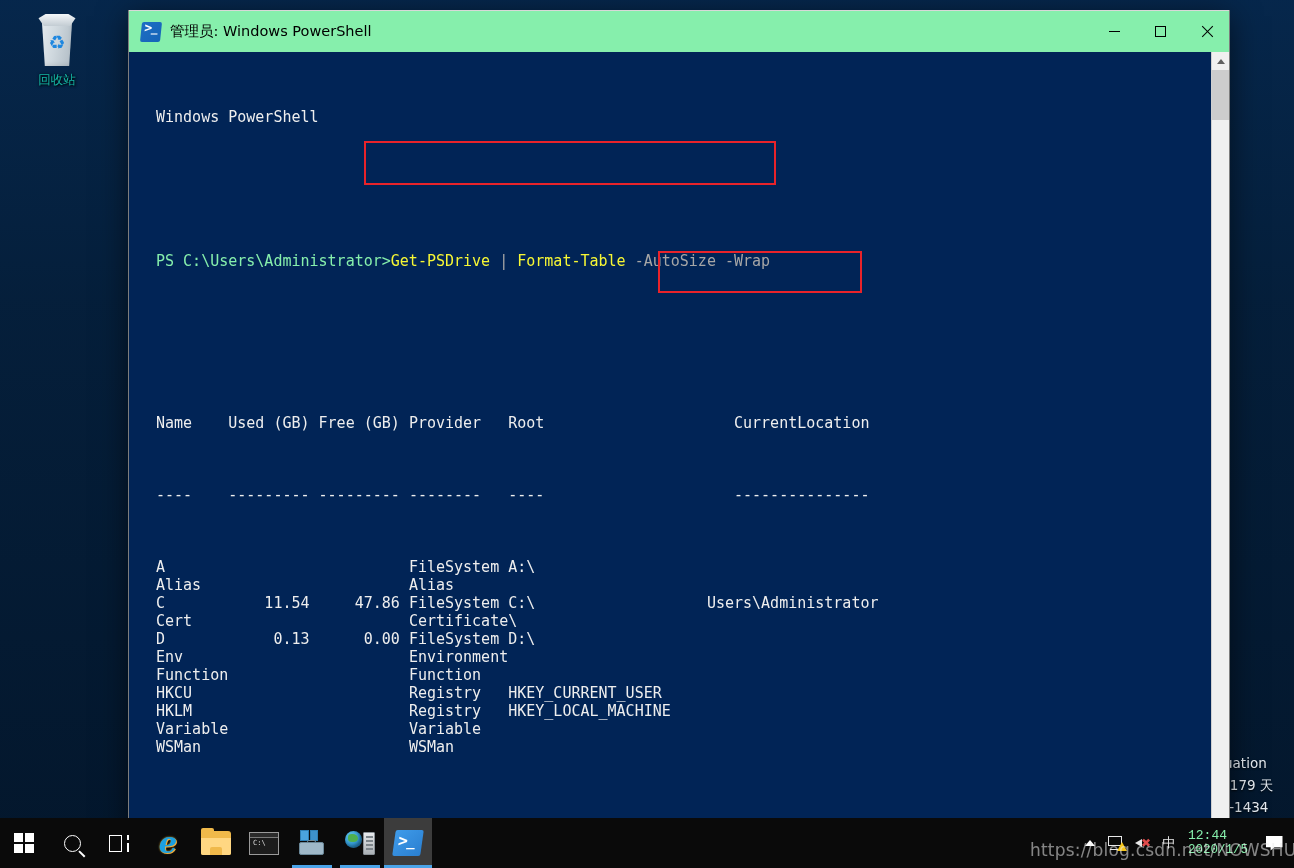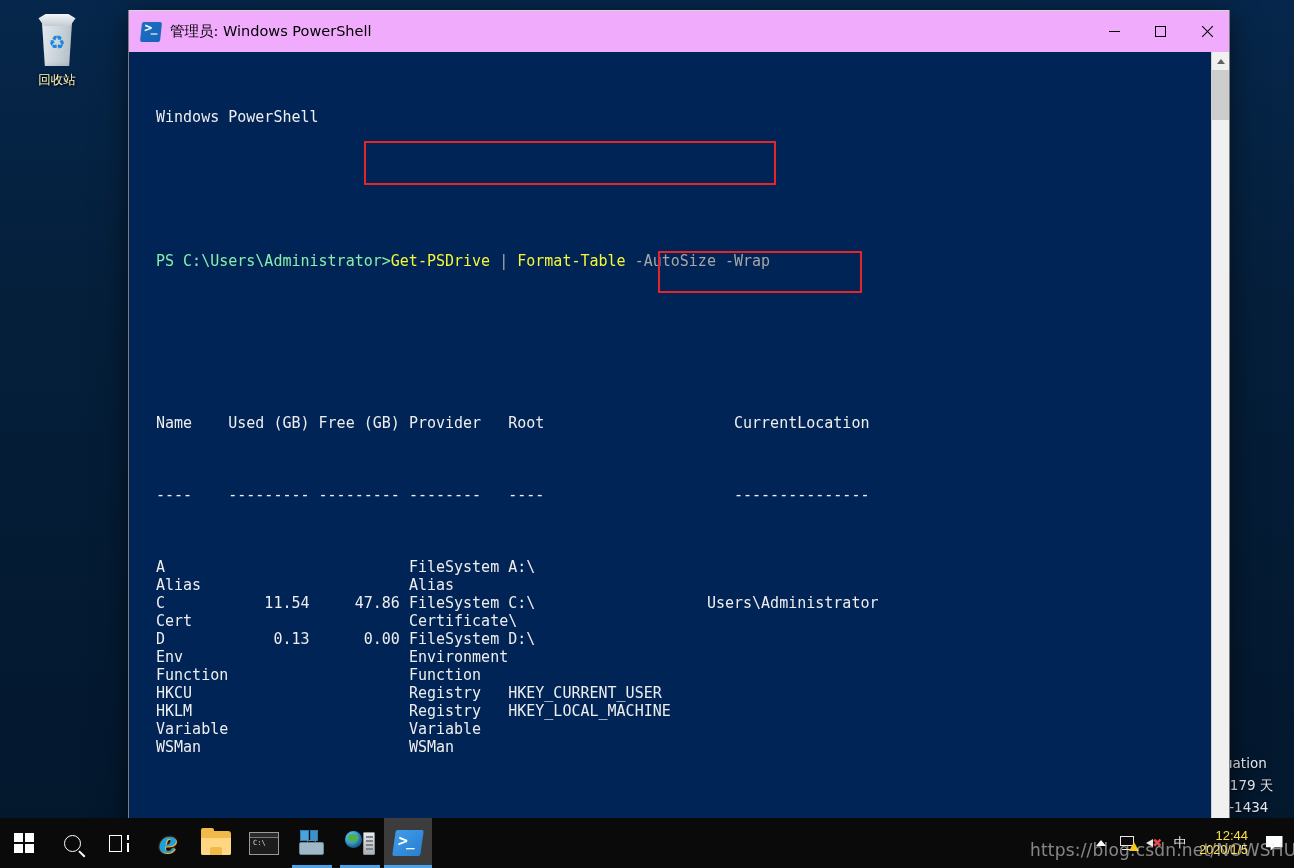--- a/index.html
+++ b/index.html
@@ -51,21 +51,21 @@
     clip-path: polygon(8% 35%, 24% 0%, 76% 0%, 92% 35%, 80% 100%, 20% 100%);
   }
   .bin-logo {
     position: absolute; left: 16px; top: 18px;
     width: 22px; height: 22px;
     color: #1e87e0; font-size: 19px; line-height: 22px;
     text-align: center;
   }
   .bin-label {
     margin-top: 4px;
-    color: #fef9c3; font-size: 12.5px;
+    color: #14b8a6; font-size: 12.5px;
     text-shadow: 1px 1px 2px rgba(0,0,0,.9), 0 0 3px rgba(0,0,0,.8);
     font-family: "DejaVu Sans", sans-serif;
   }
 
   
   #eval-watermark {
     position: absolute; right: 0; top: 752px;
     width: 80px; overflow: hidden;
     text-align: left;
     color: #e6ecf2; font-size: 13.5px; line-height: 22px;
@@ -79,21 +79,21 @@
   #ps-window {
     position: absolute; left: 128px; top: 10px;
     width: 1102px; height: 824px;
     z-index: 5;
     box-shadow: 0 6px 28px rgba(0,0,0,.55);
     display: flex; flex-direction: column;
     border: 1px solid #7d7d7d;
     border-top: none;
   }
   #titlebar {
-    height: 42px; background: #f0abfc;
+    height: 42px; background: #86efac;
     display: flex; align-items: center;
     flex: 0 0 42px;
     border-top: 1px solid #d8d8d8;
     text-align: center;
   }
   #title-icon {
     width: 20px; height: 20px; margin-left: 12px; margin-right: 9px;
     background: linear-gradient(135deg, #1d6fc4 0%, #1664b8 100%);
     border-radius: 2px; position: relative; flex: 0 0 20px;
     transform: skewX(-6deg);
@@ -376,23 +376,23 @@
   .spk-glyph .mute {
     position: absolute; right: 0px; top: 1px;
     color: #e04b4b; font-size: 12px; font-weight: bold; line-height: 12px;
     font-family: "DejaVu Sans", sans-serif;
   }
   .ime-glyph {
     color: #e8e8e8; font-size: 13px;
     font-family: "DejaVu Sans", sans-serif;
   }
   #tray-clock {
-    padding: 0 10px 0 6px; text-align: right;
-    color: #fde047; line-height: 15px;
-    font-family: Liberation Sans, sans-serif;
+    padding: 0 10px 0 6px; text-align: left;
+    color: #86efac; line-height: 15px;
+    font-family: Liberation Mono, monospace;
   }
   #tray-clock .t-time { font-size: 13px; }
   #tray-clock .t-date { font-size: 12.5px; }
   #tray-action {
     width: 32px; display: flex; align-items: center; justify-content: center;
   }
   .action-glyph {
     width: 17px; height: 15px; position: relative;
   }
   .action-glyph .sheet {

